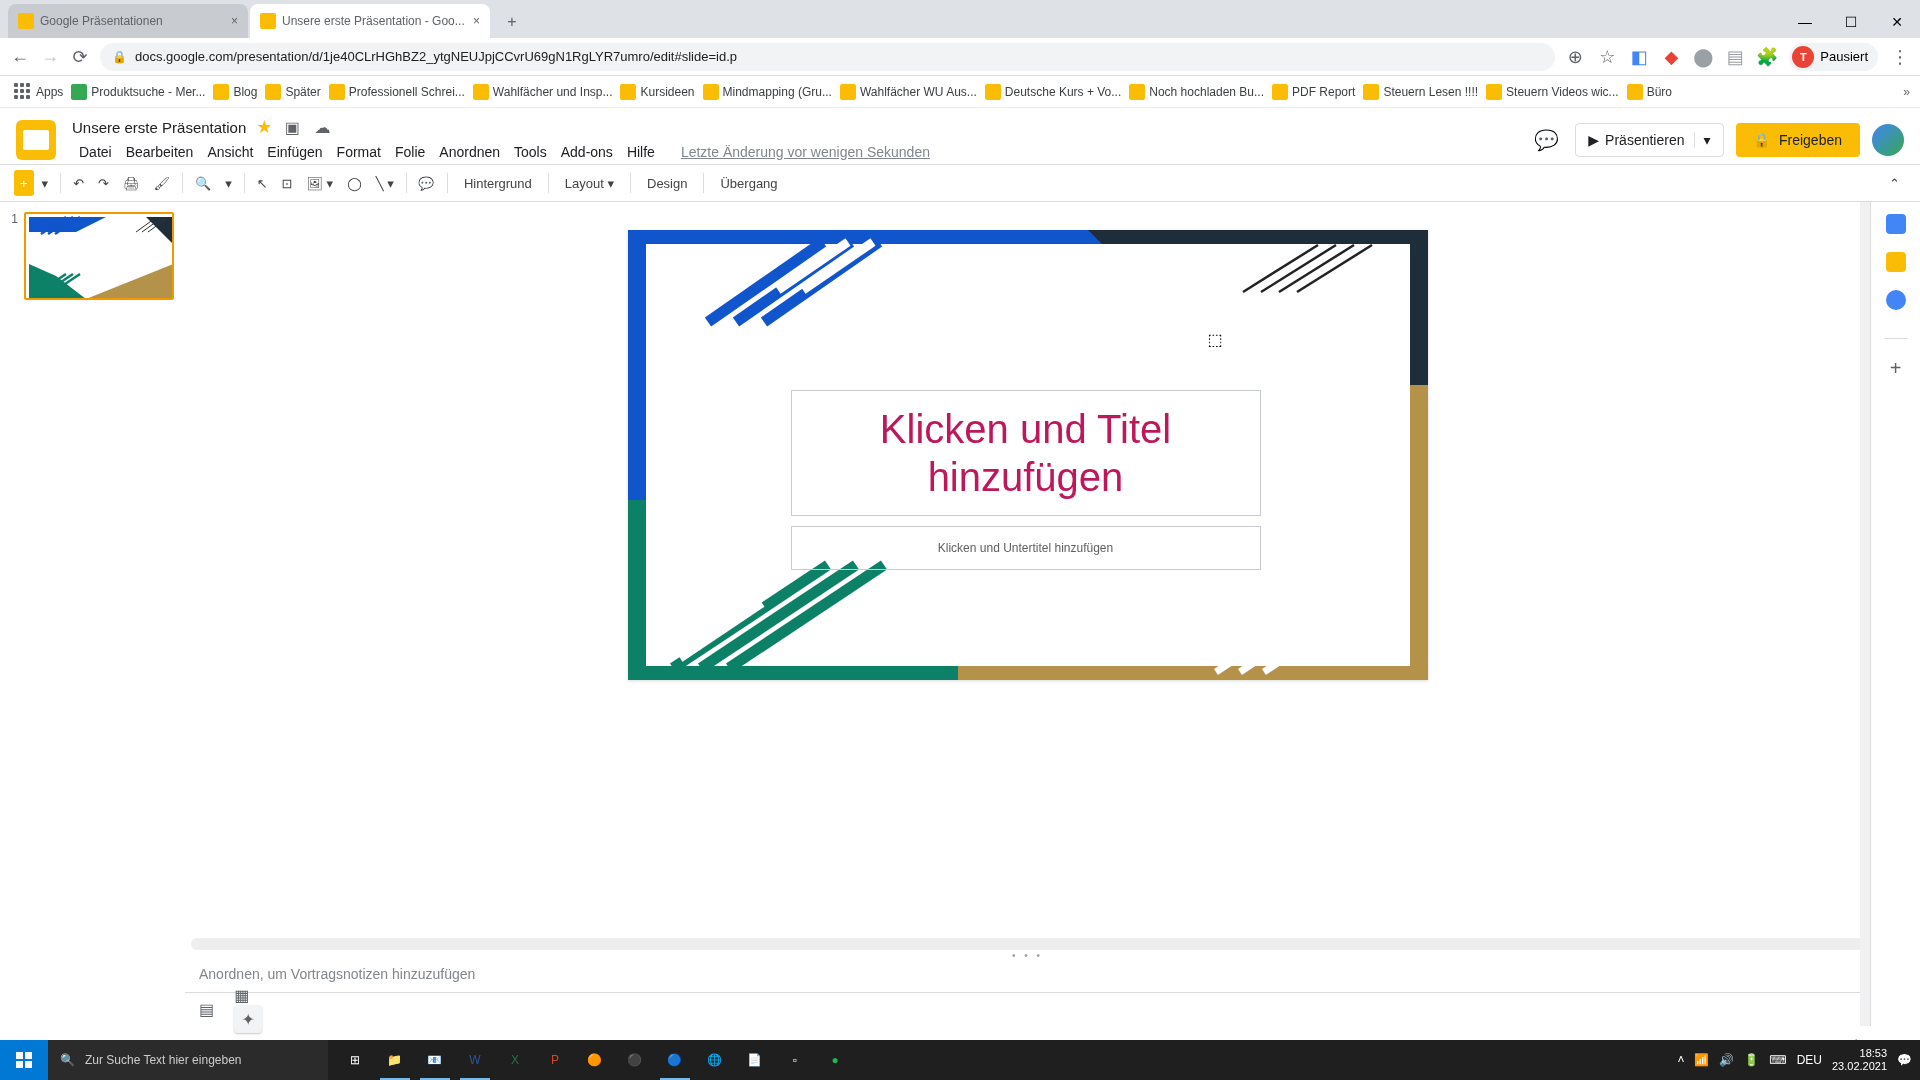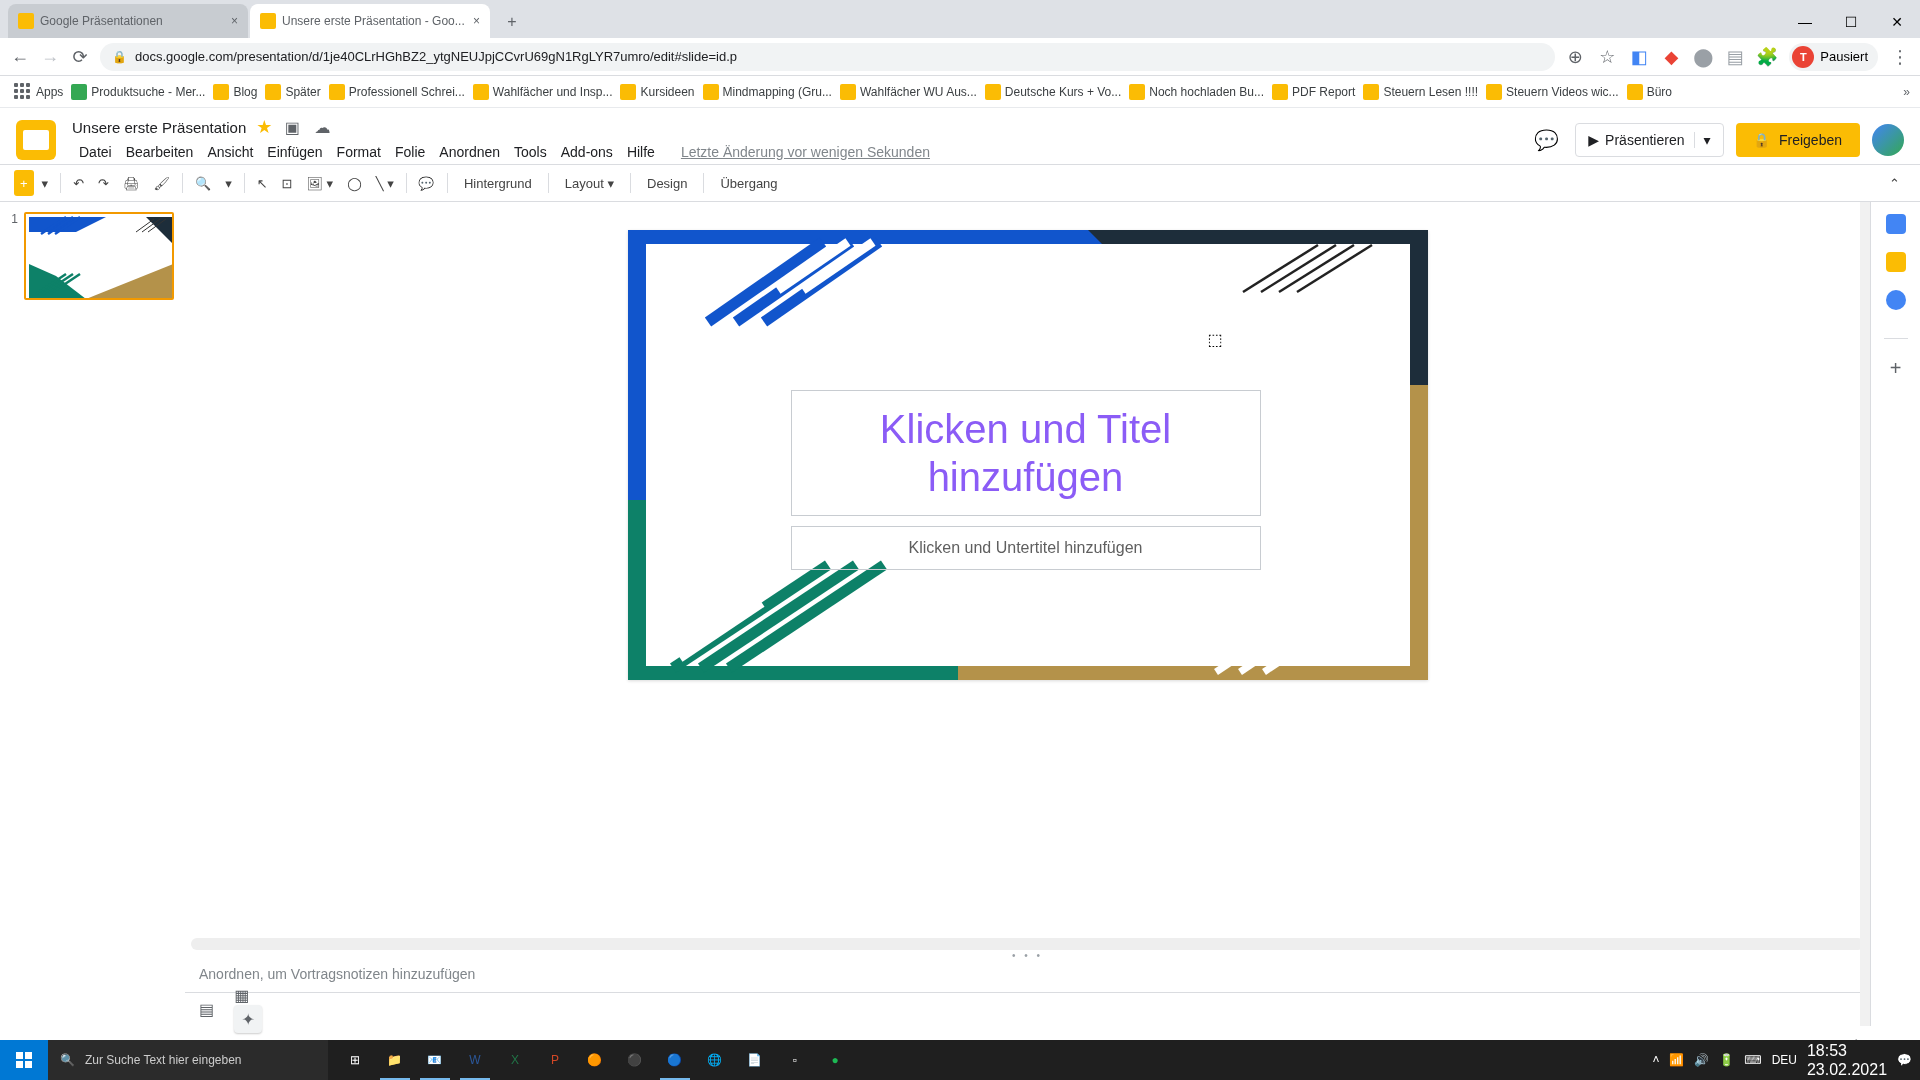--- a/index.html
+++ b/index.html
@@ -46,37 +46,37 @@
     .tb-text{padding:4px 10px}
     .collapse{margin-left:auto}
     .main{display:flex;height:calc(100% - 38px - 38px - 32px - 70px - 38px - 40px);position:relative}
     .slide-panel{width:185px;background:#fff;padding:10px 8px;border-right:1px solid transparent}
     .slide-thumb{display:flex;gap:6px}
     .slide-num{font-size:12px;color:#5f6368;width:10px;text-align:right}
     .thumb{width:150px;height:88px;border:2px solid #f29900;border-radius:2px;background:#fff;position:relative;overflow:hidden}
     .canvas{flex:1;background:#fff;display:flex;flex-direction:column;position:relative}
     .canvas-scroll{flex:1;overflow:auto;display:flex;justify-content:center;padding:28px 40px 10px}
     .slide{width:800px;height:450px;background:#fff;box-shadow:0 1px 3px rgba(0,0,0,0.15);position:relative;overflow:hidden}
-    .placeholder-title{position:absolute;left:163px;top:160px;width:470px;height:126px;border:1px solid #c8ccd1;display:flex;align-items:center;justify-content:center;text-align:center;font-size:40px;color:#8b5cf6;font-family:Georgia,serif;line-height:1.2;padding:10px}
-    .placeholder-sub{position:absolute;left:163px;top:296px;width:470px;height:44px;border:1px solid #c8ccd1;display:flex;align-items:center;justify-content:center;font-size:16px;color:#5f5f5f}
+    .placeholder-title{position:absolute;left:163px;top:160px;width:470px;height:126px;border:1px solid #c8ccd1;display:flex;align-items:center;justify-content:center;text-align:center;font-size:40px;color:#be185d;font-family:Georgia,serif;line-height:1.2;padding:10px}
+    .placeholder-sub{position:absolute;left:163px;top:296px;width:470px;height:44px;border:1px solid #c8ccd1;display:flex;align-items:center;justify-content:center;font-size:12px;color:#5f5f5f}
     .notes-divider{height:10px;display:flex;align-items:center;justify-content:center;background:#fff;cursor:ns-resize;color:#9aa0a6;font-size:10px;letter-spacing:3px}
     .notes{height:32px;padding:6px 14px;font-size:14px;color:#80868b;background:#fff}
     .view-bar{height:34px;border-top:1px solid #dadce0;display:flex;align-items:center;padding:0 14px;gap:20px;position:relative}
     .view-icon{color:#5f6368;font-size:16px}
     .explore{margin-left:auto;width:28px;height:28px;background:#f1f3f4;border-radius:4px;box-shadow:0 1px 2px rgba(0,0,0,0.2);display:flex;align-items:center;justify-content:center;color:#5f6368}
     .side-panel{width:50px;background:#fff;border-left:1px solid #dadce0;padding-top:12px;display:flex;flex-direction:column;align-items:center;gap:18px}
     .side-icon{width:20px;height:20px;border-radius:4px}
     .taskbar{position:absolute;bottom:0;left:0;right:0;height:40px;background:#1f1f1f;display:flex;align-items:center;color:#fff;font-size:12px}
     .start{width:48px;height:40px;display:flex;align-items:center;justify-content:center;background:#0078d4}
     .search-box{width:280px;height:40px;background:#2b2b2b;display:flex;align-items:center;padding:0 12px;gap:10px;color:#ccc}
     .task-icons{display:flex;gap:2px;margin-left:8px}
     .task-icon{width:38px;height:40px;display:flex;align-items:center;justify-content:center;position:relative}
     .task-icon.active::after{content:'';position:absolute;bottom:0;left:4px;right:4px;height:2px;background:#76b9ed}
     .tray{margin-left:auto;display:flex;align-items:center;gap:10px;padding-right:8px}
-    .clock{text-align:left;font-size:16px;line-height:1.2;color:#fff}
+    .clock{text-align:right;font-size:11px;line-height:1.2;color:#fff}
     .cursor{position:absolute;left:909px;top:315px;font-size:16px;color:#000;z-index:100;pointer-events:none}
     .scrollbar-v{position:absolute;right:0;top:0;bottom:0;width:10px;background:#f1f1f1}
     .scrollbar-h{height:12px;background:#eee;margin:0 6px;border-radius:6px}
   </style>
 </head>
 <body>
 
 <div class="browser-tabs">
   <div class="tab inactive">
     <span class="tab-icon"></span>

